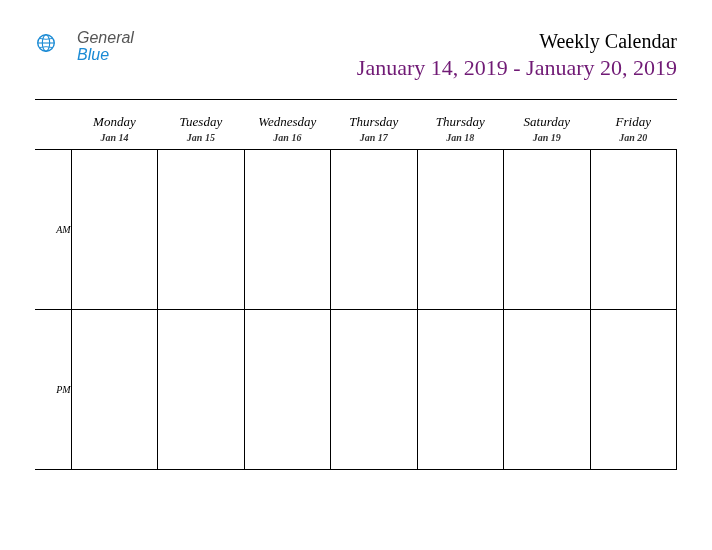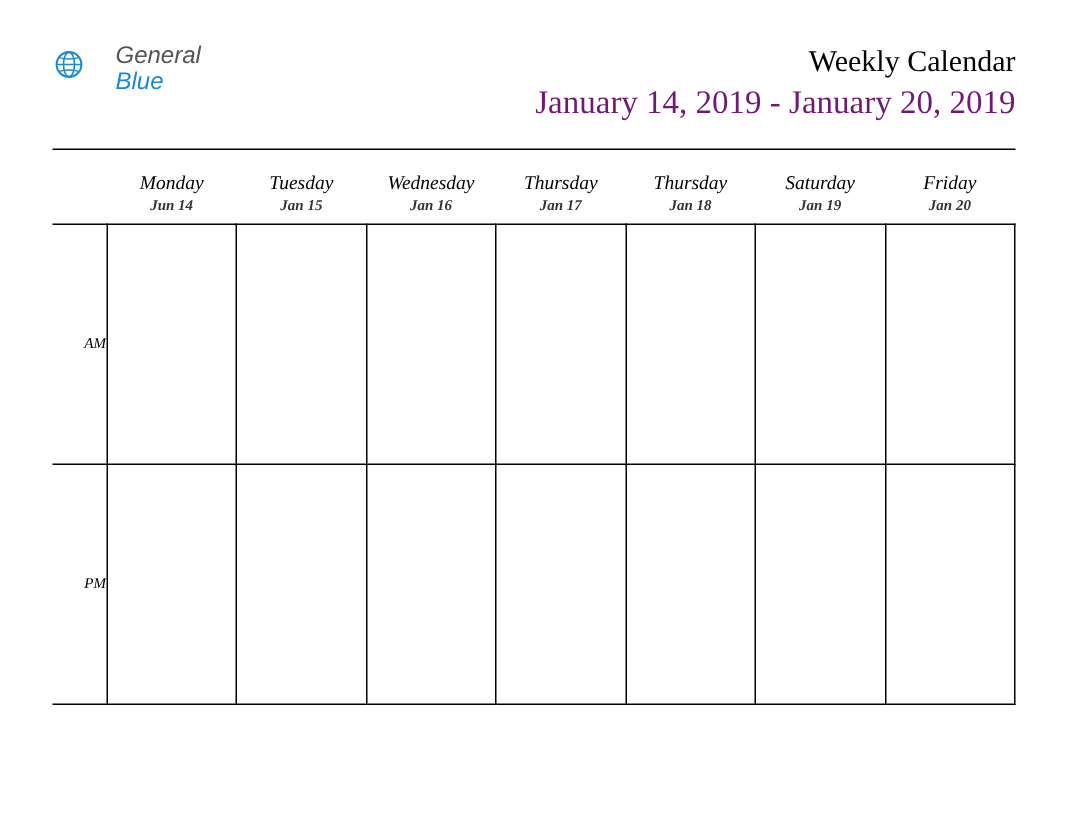--- a/index.html
+++ b/index.html
@@ -137,21 +137,21 @@
       <th class="day-header">Monday</th>
       <th class="day-header">Tuesday</th>
       <th class="day-header">Wednesday</th>
       <th class="day-header">Thursday</th>
       <th class="day-header">Thursday</th>
       <th class="day-header">Saturday</th>
       <th class="day-header">Friday</th>
     </tr>
     <tr class="header-row">
       <th class="spacer-col"></th>
-      <th class="day-date">Jun 14</th>
+      <th class="day-date">Jan 14</th>
       <th class="day-date">Jan 15</th>
       <th class="day-date">Jan 16</th>
       <th class="day-date">Jan 17</th>
       <th class="day-date">Jan 18</th>
       <th class="day-date">Jan 19</th>
       <th class="day-date">Jan 20</th>
     </tr>
   </thead>
   <tbody>
     <tr>

